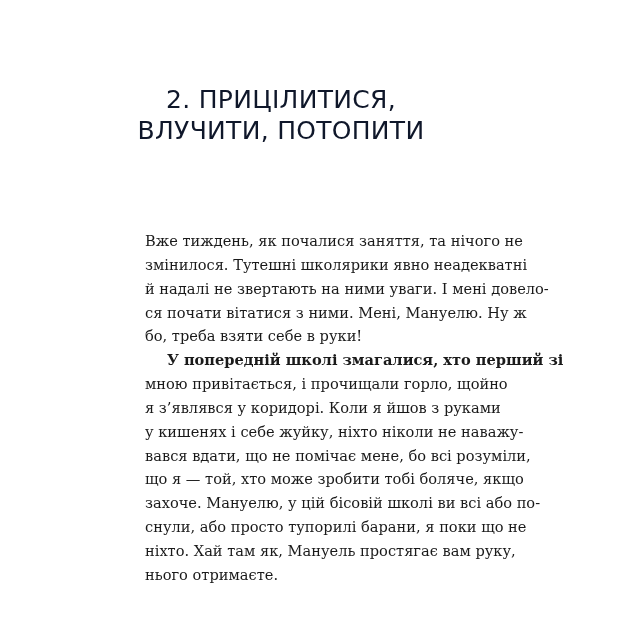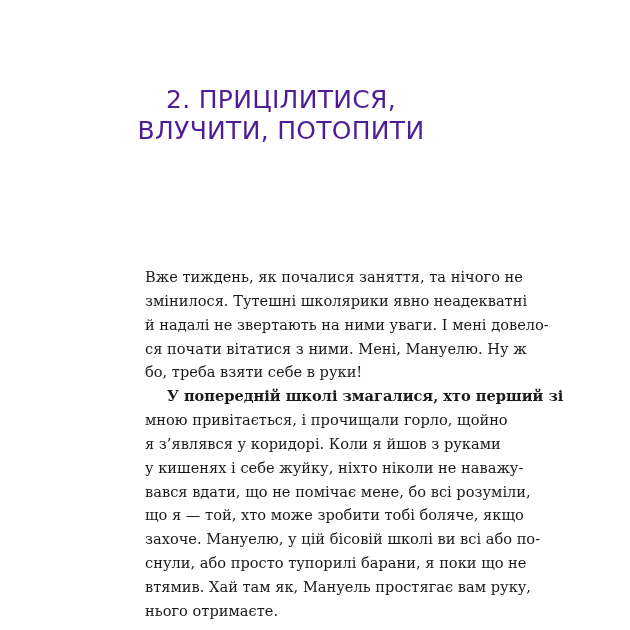--- a/index.html
+++ b/index.html
@@ -2,28 +2,28 @@
 <html><head>
 <meta charset="utf-8">
 <style>
   html, body { margin: 0; padding: 0; background: #ffffff; }
   body { width: 630px; height: 630px; position: relative; overflow: hidden; }
   .page { position: absolute; left: 0; top: 0; width: 630px; height: 630px; background: #fff; }
   .title {
     position: absolute; left: 0; top: 84px; width: 562px;
     text-align: center;
     font-family: "DejaVu Sans", sans-serif;
-    font-size: 25px; line-height: 31px; color: #4c1d95;
+    font-size: 25px; line-height: 31px; color: #0f172a;
     letter-spacing: 0.3px;
   }
   .title div { white-space: nowrap; }
   .body {
     position: absolute; left: 145px; top: 229px; width: 343px;
     font-family: "DejaVu Serif", serif;
-    font-size: 14.6px; line-height: 23.85px; color: #1a1a1a; margin-top: 36px;
+    font-size: 14.6px; line-height: 23.85px; color: #1a1a1a;
   }
   .line { white-space: nowrap; display: block; text-align: justify; text-align-last: justify; }
   .line.last { text-align-last: left; }
   .line.indent { padding-left: 22px; font-weight: bold; }
 </style>
 </head>
 <body>
 
 <div class="page">
   <div class="title">
@@ -41,17 +41,17 @@
     </div>
     <div>
       <span class="line indent">У попередній школі змагалися, хто перший зі</span>
       <span class="line">мною привітається, і прочищали горло, щойно</span>
       <span class="line">я з’являвся у коридорі. Коли я йшов з руками</span>
       <span class="line">у кишенях і себе жуйку, ніхто ніколи не наважу-</span>
       <span class="line">вався вдати, що не помічає мене, бо всі розуміли,</span>
       <span class="line">що я — той, хто може зробити тобі боляче, якщо</span>
       <span class="line">захоче. Мануелю, у цій бісовій школі ви всі або по-</span>
       <span class="line">снули, або просто тупорилі барани, я поки що не</span>
-      <span class="line">втямив. Хай там як, Мануель простягає вам руку,</span>
+      <span class="line">ніхто. Хай там як, Мануель простягає вам руку,</span>
       <span class="line last">нього отримаєте.</span>
     </div>
   </div>
 </div>
 
 </body></html>

